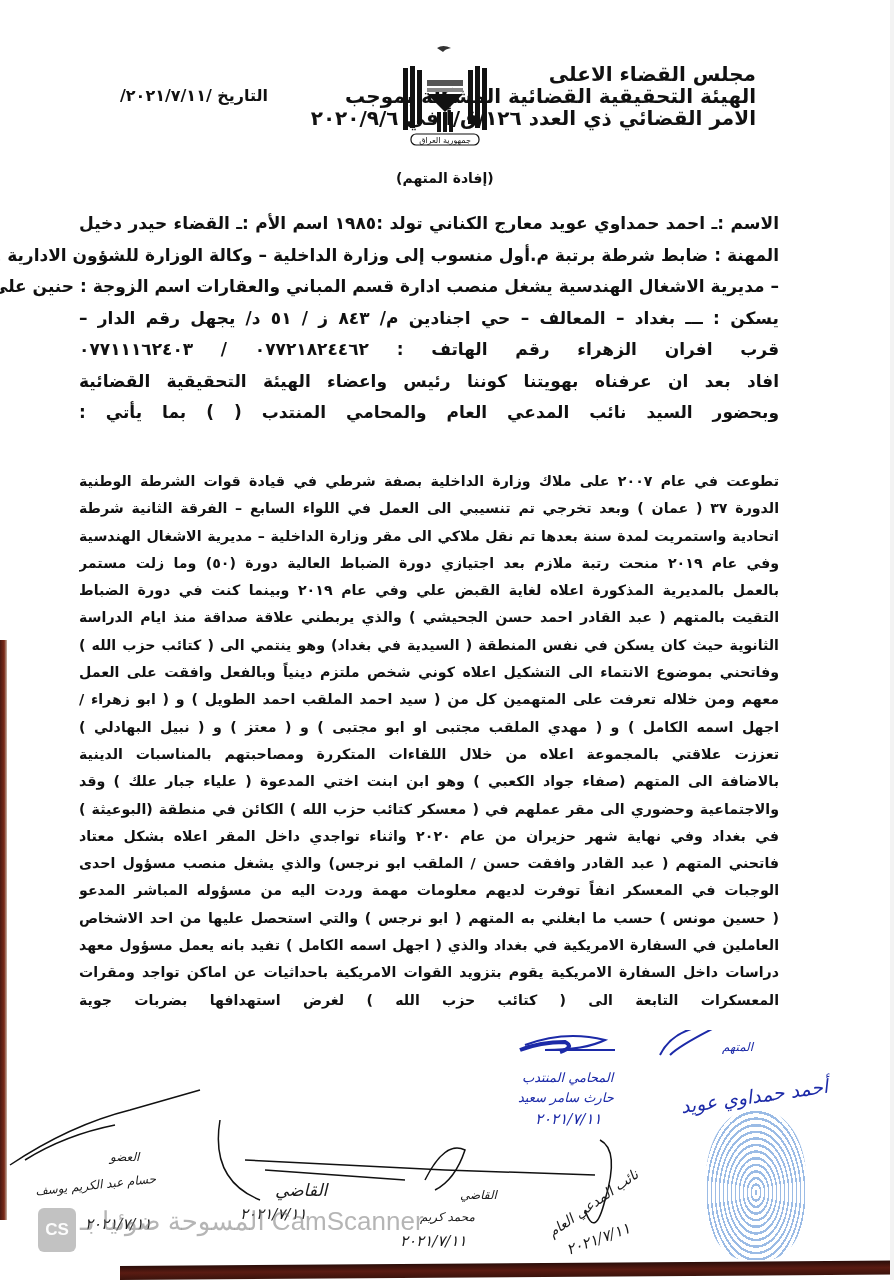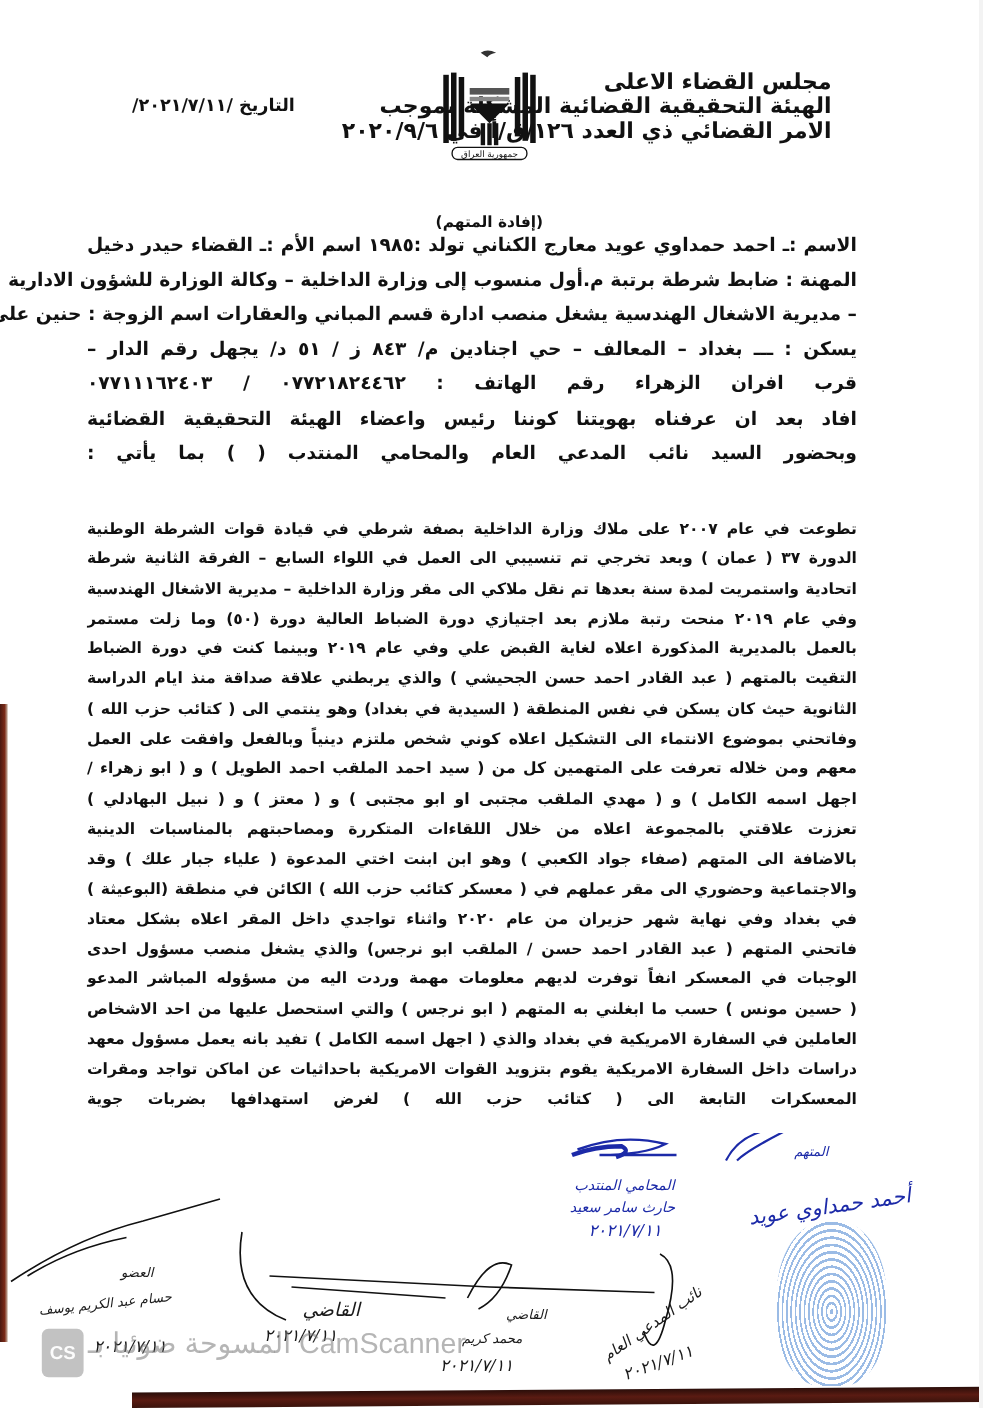--- a/index.html
+++ b/index.html
@@ -13,21 +13,21 @@
   .edge-right { position: absolute; right: 0; top: 0; width: 4px; height: 1280px; background: #f3f3f3; }
 
   .page { position: absolute; inset: 0; direction: rtl; }
 
   .hdr-right { position: absolute; top: 63px; right: 138px; text-align: right; font-weight: bold; font-size: 20px; line-height: 22px; }
   .hdr-right div { white-space: nowrap; }
   .hdr-date { position: absolute; top: 86px; left: 120px; font-weight: bold; font-size: 16px; white-space: nowrap; direction: rtl; }
 
   .emblem { position: absolute; top: 40px; left: 397px; width: 96px; height: 112px; }
   .emblem svg { width: 100%; height: 100%; }
-  .doc-title { position: absolute; top: 170px; left: 396px; font-weight: bold; font-size: 14px; white-space: nowrap; margin-top: 24px; }
+  .doc-title { position: absolute; top: 170px; left: 396px; font-weight: bold; font-size: 14px; white-space: nowrap; }
 
   .bold-lines { position: absolute; top: 208px; right: 115px; width: 700px; font-weight: bold; font-size: 17px; }
   .bold-lines .ln { height: 31.5px; line-height: 31.5px; white-space: nowrap; text-align: justify; text-align-last: justify; }
 
   .body-text { position: absolute; top: 468px; right: 115px; width: 700px; font-size: 14.2px; font-weight: bold; }
   .body-text .ln { height: 27.3px; line-height: 27.3px; white-space: nowrap; text-align: justify; text-align-last: justify; overflow: hidden; }
 
   .sig { position: absolute; font-family: "DejaVu Serif", serif; font-style: italic; white-space: nowrap; direction: rtl; }
   .sig.blue { color: #1c2aa8; }
   .sig.black { color: #1a1a1a; }
@@ -118,21 +118,21 @@
     <div class="ln">بالعمل بالمديرية المذكورة اعلاه لغاية القبض علي وفي عام ٢٠١٩ وبينما كنت في دورة الضباط</div>
     <div class="ln">التقيت بالمتهم ( عبد القادر احمد حسن الجحيشي ) والذي يربطني علاقة صداقة منذ ايام الدراسة</div>
     <div class="ln">الثانوية حيث كان يسكن في نفس المنطقة ( السيدية في بغداد) وهو ينتمي الى ( كتائب حزب الله )</div>
     <div class="ln">وفاتحني بموضوع الانتماء الى التشكيل اعلاه كوني شخص ملتزم دينياً وبالفعل وافقت على العمل</div>
     <div class="ln">معهم ومن خلاله تعرفت على المتهمين كل من ( سيد احمد الملقب احمد الطويل ) و ( ابو زهراء /</div>
     <div class="ln">اجهل اسمه الكامل ) و ( مهدي الملقب مجتبى او ابو مجتبى ) و ( معتز ) و ( نبيل البهادلي )</div>
     <div class="ln">تعززت علاقتي بالمجموعة اعلاه من خلال اللقاءات المتكررة ومصاحبتهم بالمناسبات الدينية</div>
     <div class="ln">بالاضافة الى المتهم (صفاء جواد الكعبي ) وهو ابن ابنت اختي المدعوة ( علياء جبار علك ) وقد</div>
     <div class="ln">والاجتماعية وحضوري الى مقر عملهم في ( معسكر كتائب حزب الله ) الكائن في منطقة (البوعيثة )</div>
     <div class="ln">في بغداد وفي نهاية شهر حزيران من عام ٢٠٢٠ واثناء تواجدي داخل المقر اعلاه بشكل معتاد</div>
-    <div class="ln">فاتحني المتهم ( عبد القادر احمد حسن / الملقب ابو نرجس) والذي يشغل منصب مسؤول احدى</div>
+    <div class="ln">فاتحني المتهم ( عبد القادر وافقت حسن / الملقب ابو نرجس) والذي يشغل منصب مسؤول احدى</div>
     <div class="ln">الوجبات في المعسكر انفاً توفرت لديهم معلومات مهمة وردت اليه من مسؤوله المباشر المدعو</div>
     <div class="ln">( حسين مونس ) حسب ما ابغلني به المتهم ( ابو نرجس ) والتي استحصل عليها من احد الاشخاص</div>
     <div class="ln">العاملين في السفارة الامريكية في بغداد والذي ( اجهل اسمه الكامل ) تفيد بانه يعمل مسؤول معهد</div>
     <div class="ln">دراسات داخل السفارة الامريكية يقوم بتزويد القوات الامريكية باحداثيات عن اماكن تواجد ومقرات</div>
     <div class="ln">المعسكرات التابعة الى ( كتائب حزب الله ) لغرض استهدافها بضربات جوية</div>
   </div>
 
   <svg style="position:absolute;left:0;top:1030px;width:894px;height:230px;">
 
     <path d="M525 1045 q40 -15 80 -5 q-20 10 -60 10 l70 0" transform="translate(0,-1030)" stroke="#1c2aa8" stroke-width="2.2" fill="none"></path>

